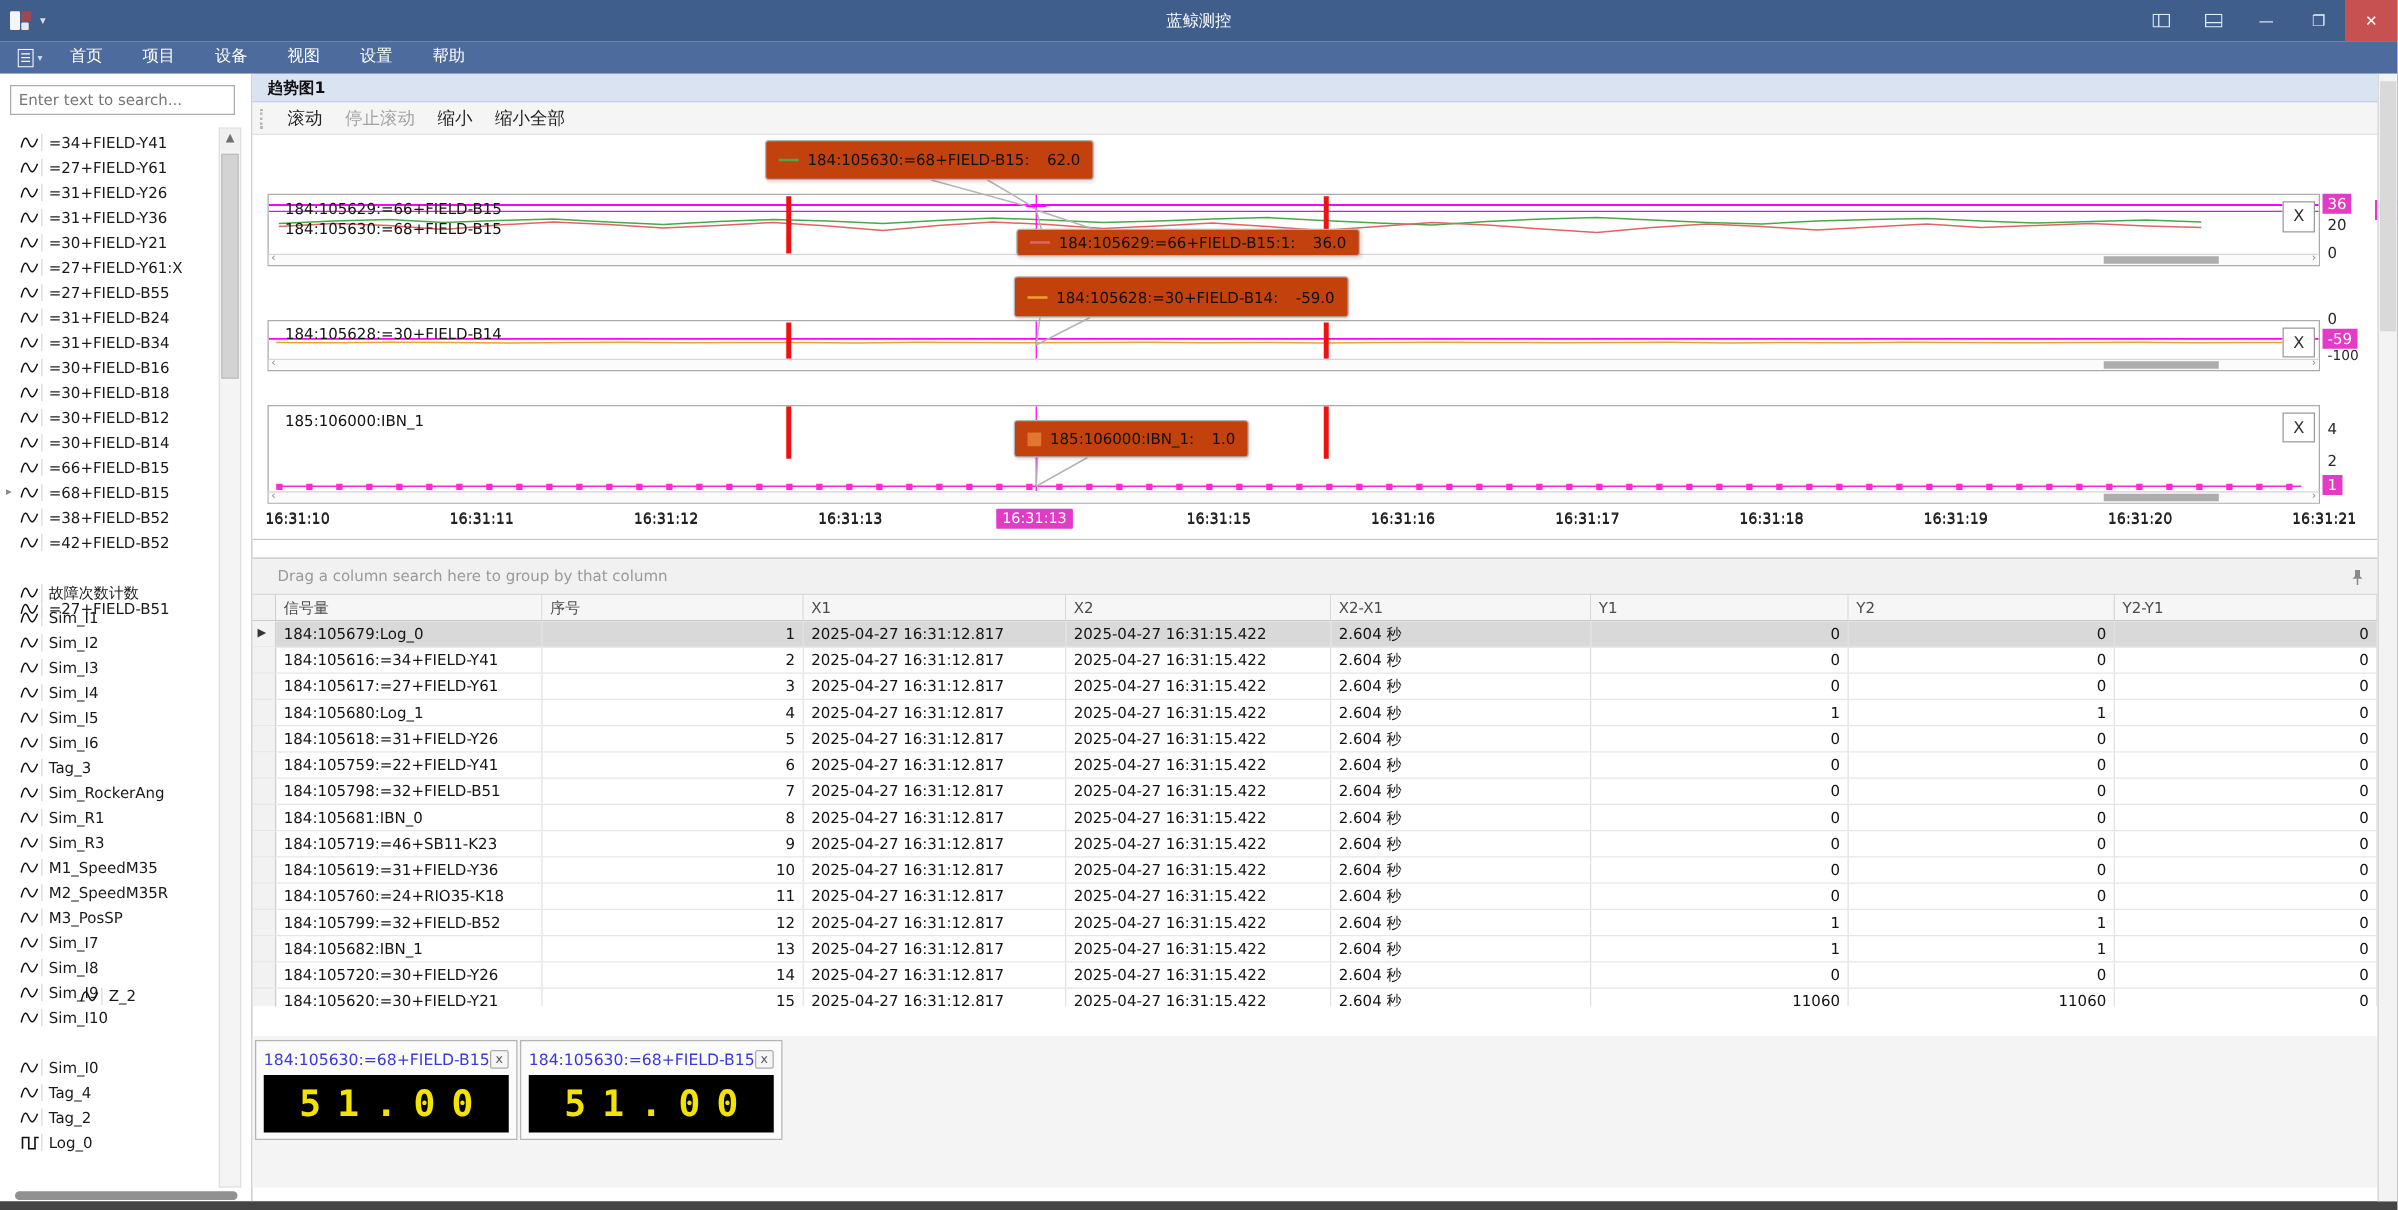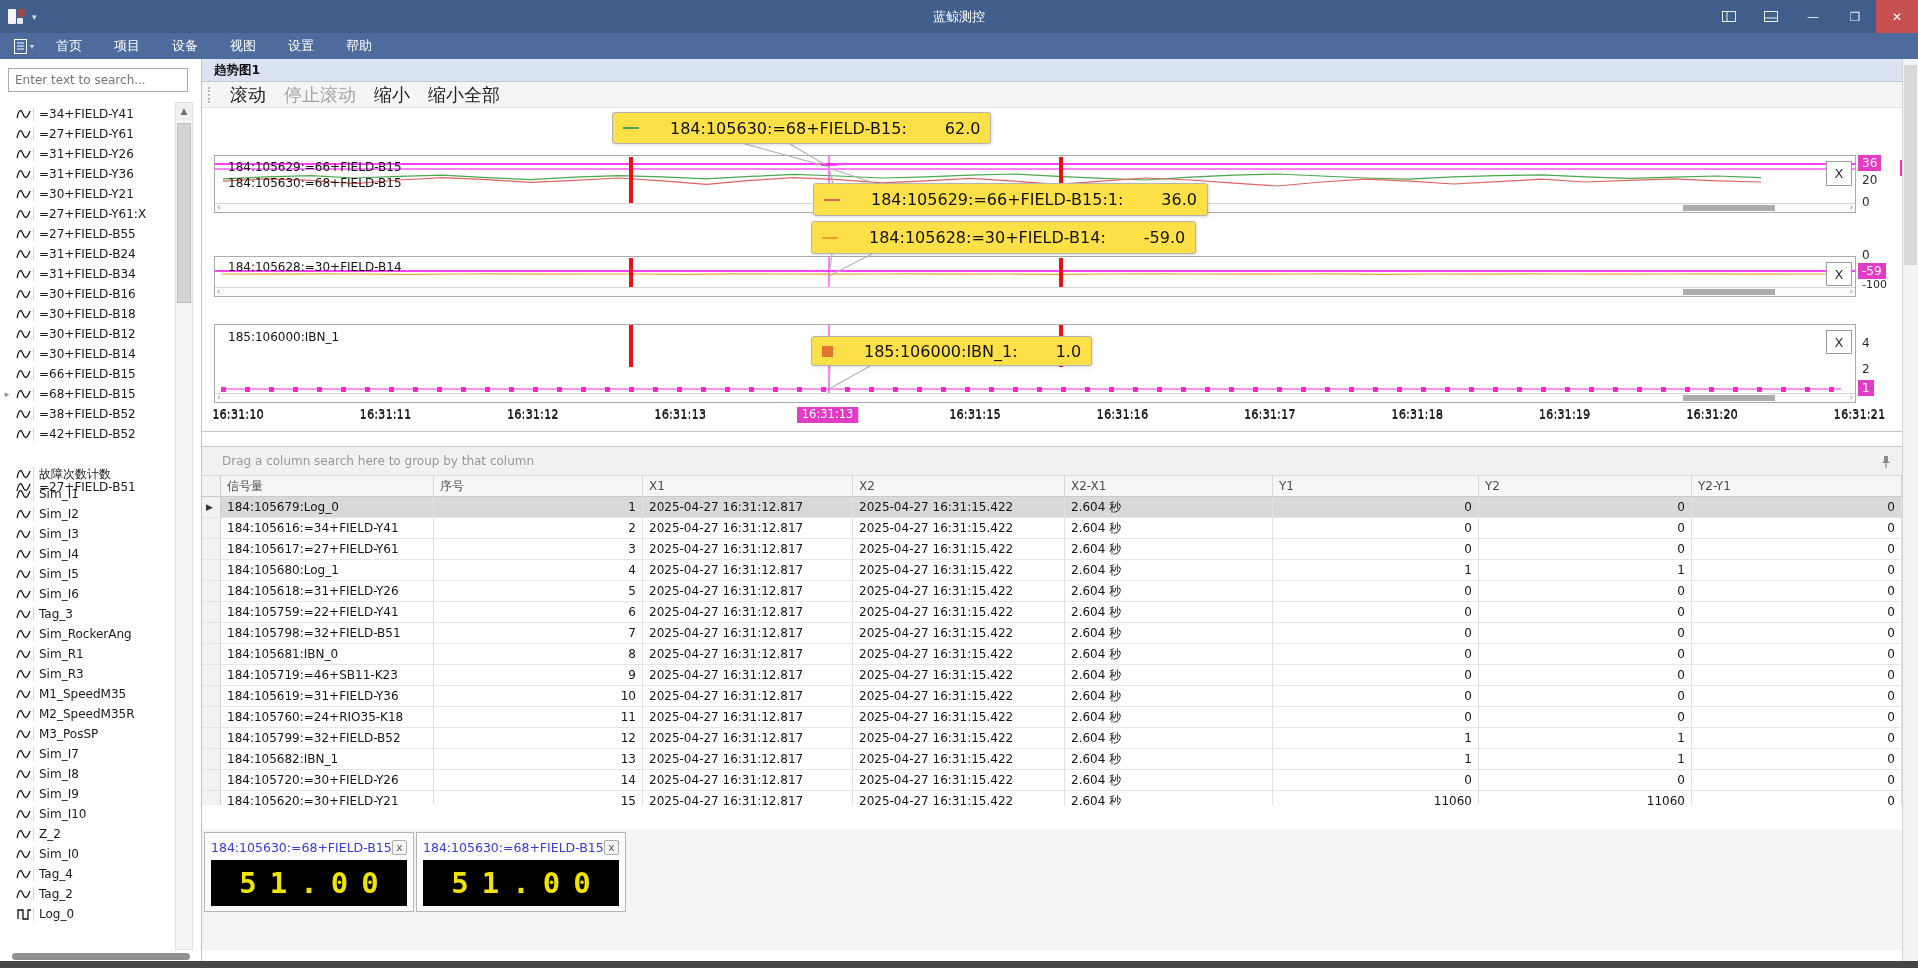--- a/index.html
+++ b/index.html
@@ -37,21 +37,21 @@
   .vscroll .up { height:17px; text-align:center; font-size:9px; color:#707070; line-height:17px; background:#f0f0f0; }
   .vscroll .thumb { position:absolute; left:1px; top:20px; width:14px; height:180px; background:#d3d3d3; border:1px solid #bdbdbd; }
   .side-hscroll { position:absolute; left:4px; top:893px; width:192px; height:10px; }
   .side-hscroll .thumb { position:absolute; left:8px; top:1px; width:178px; height:7px; background:#919191; border-radius:4px; }
 
   
   .tabhead { position:absolute; left:202px; top:59px; width:1700px; height:23px; background:#d9e3f2; border-bottom:1px solid #bcc9dc; line-height:22px; }
   .tabhead span { font-weight:bold; color:#111; margin-left:12px; font-size:12.5px; }
   .toolbar { position:absolute; left:202px; top:82px; width:1700px; height:26px; background:#f5f5f5; border-bottom:1px solid #e2e2e2; display:flex; align-items:center; }
   .tb-grip { width:5px; height:16px; border-left:2px dotted #b8b8b8; margin:0 8px 0 6px; }
-  .tb-item { padding:0 9px; font-size:18px; color:#222; }
+  .tb-item { padding:0 9px; font-size:14px; color:#222; }
   .tb-item.disabled { color:#a3a3a3; }
 
   .chartpanel { position:absolute; left:202px; top:108px; width:1700px; height:324px; background:#fff; border-bottom:1px solid #c9c9c9; }
   .c-title { position:absolute; font-size:13.5px; color:#8b8b8b;margin-top:46px; }
   .c-title .dd { font-size:9px; color:#6a6a6a; margin-left:6px; }
   .chartbox { position:absolute; border:1px solid #ababab; background:#fff; }
   .chartbox svg { position:absolute; left:0; top:0; }
   .legend { position:absolute; left:13px; font-size:12px; color:#141414; white-space:nowrap; z-index:3; }
   .c-scroll { position:absolute; left:0; bottom:0; width:100%; height:9px; background:#fbfbfb; border-top:1px solid #d5d5d5; }
   .c-scroll .la,.c-scroll .ra { position:absolute; top:-1px; font-size:9px; color:#8a8a8a; line-height:9px; }
@@ -59,21 +59,21 @@
   .c-scroll .thumb { position:absolute; top:1px; height:6px; background:#adadad; }
   .xbtn { position:absolute; width:26px; height:25px; border:1px solid #9b9b9b; background:#fff; color:#333; font-size:13px; display:flex; align-items:center; justify-content:center; z-index:4; }
   .vbadge { display:inline-block; background:#e23cc6; color:#fff; font-size:12px; padding:0 4px; line-height:16px; }
   .axis { position:absolute; font-size:12px; color:#2a2a2a; }
   .axis .tick { position:absolute; left:6px; }
 
   .timeaxis { position:absolute; left:202px; width:1700px; height:17px; }
   .t-lbl { position:absolute; font-size:11.5px; color:#222; transform:translateX(-50%); white-space:nowrap; }
   .t-lbl.cursor { background:#e23cc6; color:#fff; padding:0 5px; line-height:15px; }
 
-  .tooltip { position:absolute; background:#fde047; border:1px solid #b3b3b3; border-radius:3px; box-shadow:1px 1px 3px rgba(0,0,0,.15); display:flex; align-items:center; padding:0 10px; font-size:16px; color:#111; z-index:10; white-space:nowrap;gap:24px; }
+  .tooltip { position:absolute; background:#c2410c; border:1px solid #b3b3b3; border-radius:3px; box-shadow:1px 1px 3px rgba(0,0,0,.15); display:flex; align-items:center; padding:0 10px; font-size:12px; color:#111; z-index:10; white-space:nowrap; }
   .tt-dash { width:16px; height:2px; margin-right:7px; }
   .tt-sq { width:11px; height:11px; margin-right:7px; background:#e0762f; }
   .tt-val { margin-left:14px; }
 
   
   .groupbar { position:absolute; left:202px; top:446px; width:1700px; height:30px; background:#f1f1f1; border-top:1px solid #c6c6c6; border-bottom:1px solid #d9d9d9; line-height:29px; color:#999; }
   .groupbar span { margin-left:20px; font-size:12px; }
   .pin { position:absolute; right:10px; top:8px; }
   .grid { position:absolute; left:202px; top:476px; width:1700px; }
   .g-row { position:absolute; left:0; height:21px; width:1700px; }
@@ -470,21 +470,21 @@
         </div>
         <div class="tree-row" style="top: 702px;">
           <span class="tree-exp"></span>
           <span class="tree-ico">
             <svg width="16" height="13" viewBox="0 0 16 13">
               <path d="M1 10 C3 1,5 1,7 6 C9 11,11 11,14 3" fill="none" stroke="#111" stroke-width="1.2"></path>
             </svg>
           </span>
           <span class="tree-lbl">Sim_I10</span>
         </div>
-        <div class="tree-row" style="top: 722px;">
+        <div class="tree-row" style="top: 685px; padding-left: 48px;">
           <span class="tree-exp"></span>
           <span class="tree-ico">
             <svg width="16" height="13" viewBox="0 0 16 13">
               <path d="M1 10 C3 1,5 1,7 6 C9 11,11 11,14 3" fill="none" stroke="#111" stroke-width="1.2"></path>
             </svg>
           </span>
           <span class="tree-lbl">Z_2</span>
         </div>
         <div class="tree-row" style="top: 742px;">
           <span class="tree-exp"></span>
@@ -742,21 +742,21 @@
         <path d="M668,258 L627,281"></path>
       <line x1="619" y1="57" x2="635" y2="57" stroke="#ff00ff"></line>
     </g>
   </svg>
 
   <div class="tooltip" style="left:612px;top:112px;height:32px;">
     <div class="tt-dash" style="background:#4ca64c;"></div>
     <span>184:105630:=68+FIELD-B15:</span>
     <span class="tt-val">62.0</span>
   </div>
-  <div class="tooltip" style="left:813px;top:183px;height:33px;">
+  <div class="tooltip" style="left:813px;top:183px;height:22px;">
     <div class="tt-dash" style="background:#e06464;"></div>
     <span>184:105629:=66+FIELD-B15:1:</span>
     <span class="tt-val">36.0</span>
   </div>
   <div class="tooltip" style="left:811px;top:221px;height:33px;">
     <div class="tt-dash" style="background:#f0a030;"></div>
     <span>184:105628:=30+FIELD-B14:</span>
     <span class="tt-val">-59.0</span>
   </div>
   <div class="tooltip" style="left:811px;top:336px;height:30px;">

